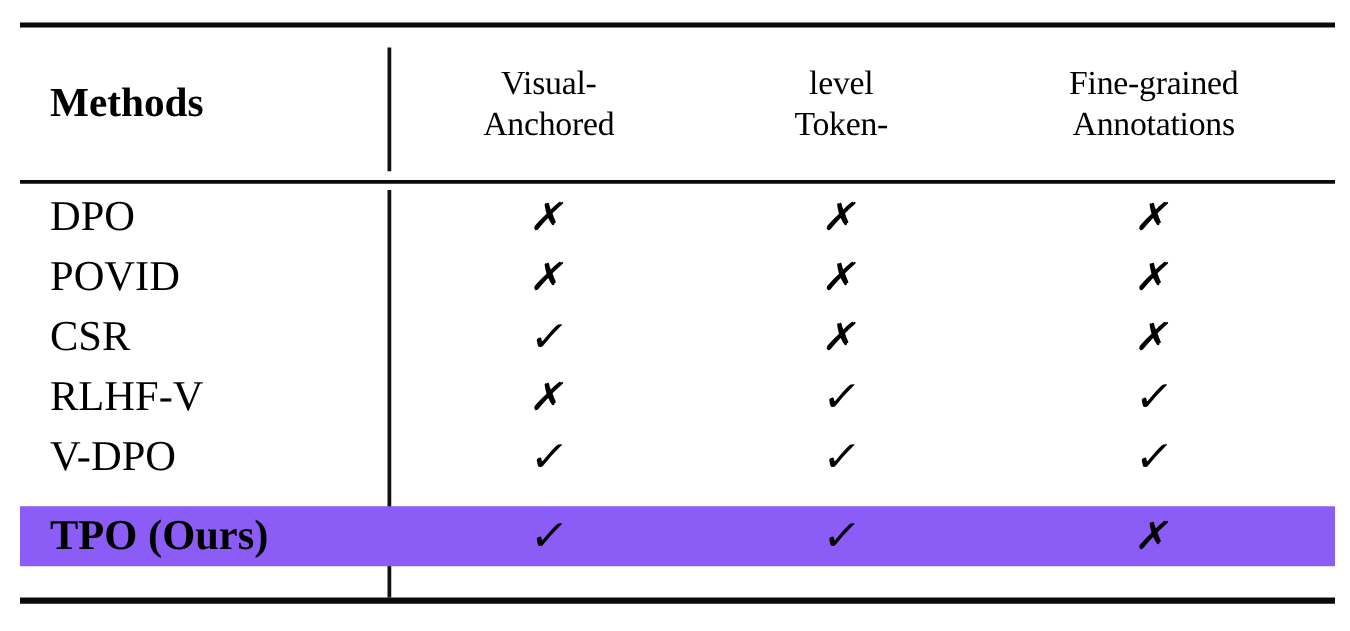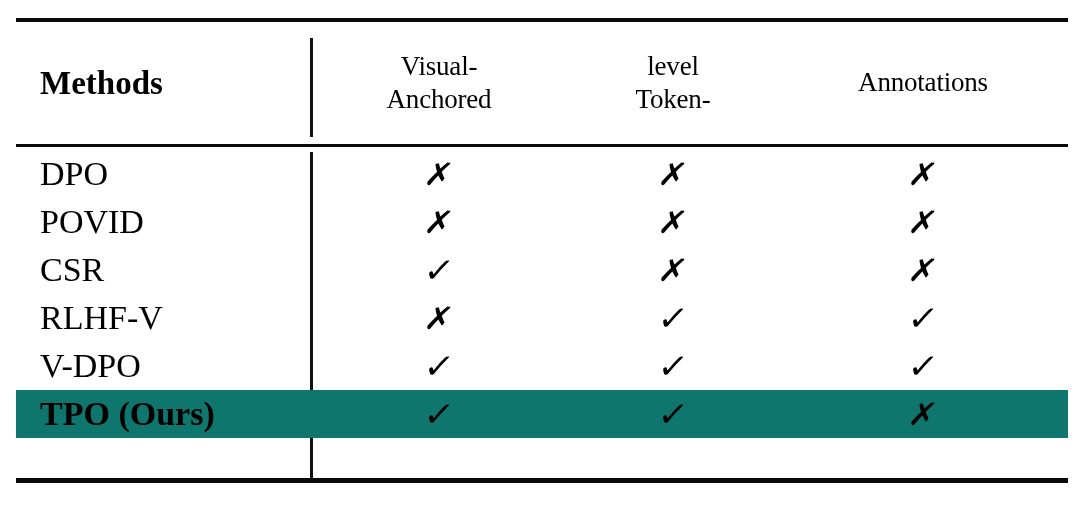--- a/index.html
+++ b/index.html
@@ -91,21 +91,22 @@
   }
   .trow {
     position: relative;
     width: 1052px;
     height: 48px;
     display: flex;
     align-items: center;
     justify-content: space-between;
   }
   .trow.highlight {
-    background: #0f766e;
+    background: #8b5cf6;
+    margin-top: 15px;
   }
   .trow.highlight .cell-method {
     font-weight: bold;
   }
   .cell-method {
     width: 294px;
     flex: 0 0 294px;
     box-sizing: border-box;
     padding-left: 24px;
     font-size: 34px;
@@ -154,20 +155,21 @@
     </div>
     <div class="col-mark col-c1">
       <div class="head-cell">Visual-</div>
       <div class="head-cell">Anchored</div>
     </div>
     <div class="col-mark col-c2">
       <div class="head-cell">level</div>
       <div class="head-cell">Token-</div>
     </div>
     <div class="col-mark col-c3">
+      <div class="head-cell">Fine-grained</div>
       <div class="head-cell">Annotations</div>
     </div>
   </div>
 
   <div id="body-rows">
       <div class="trow">
         <div class="cell-method">DPO</div>
         <div class="cell-mark c1"><span class="mark-no">✗</span></div>
         <div class="cell-mark c2"><span class="mark-no">✗</span></div>
         <div class="cell-mark c3"><span class="mark-no">✗</span></div>

